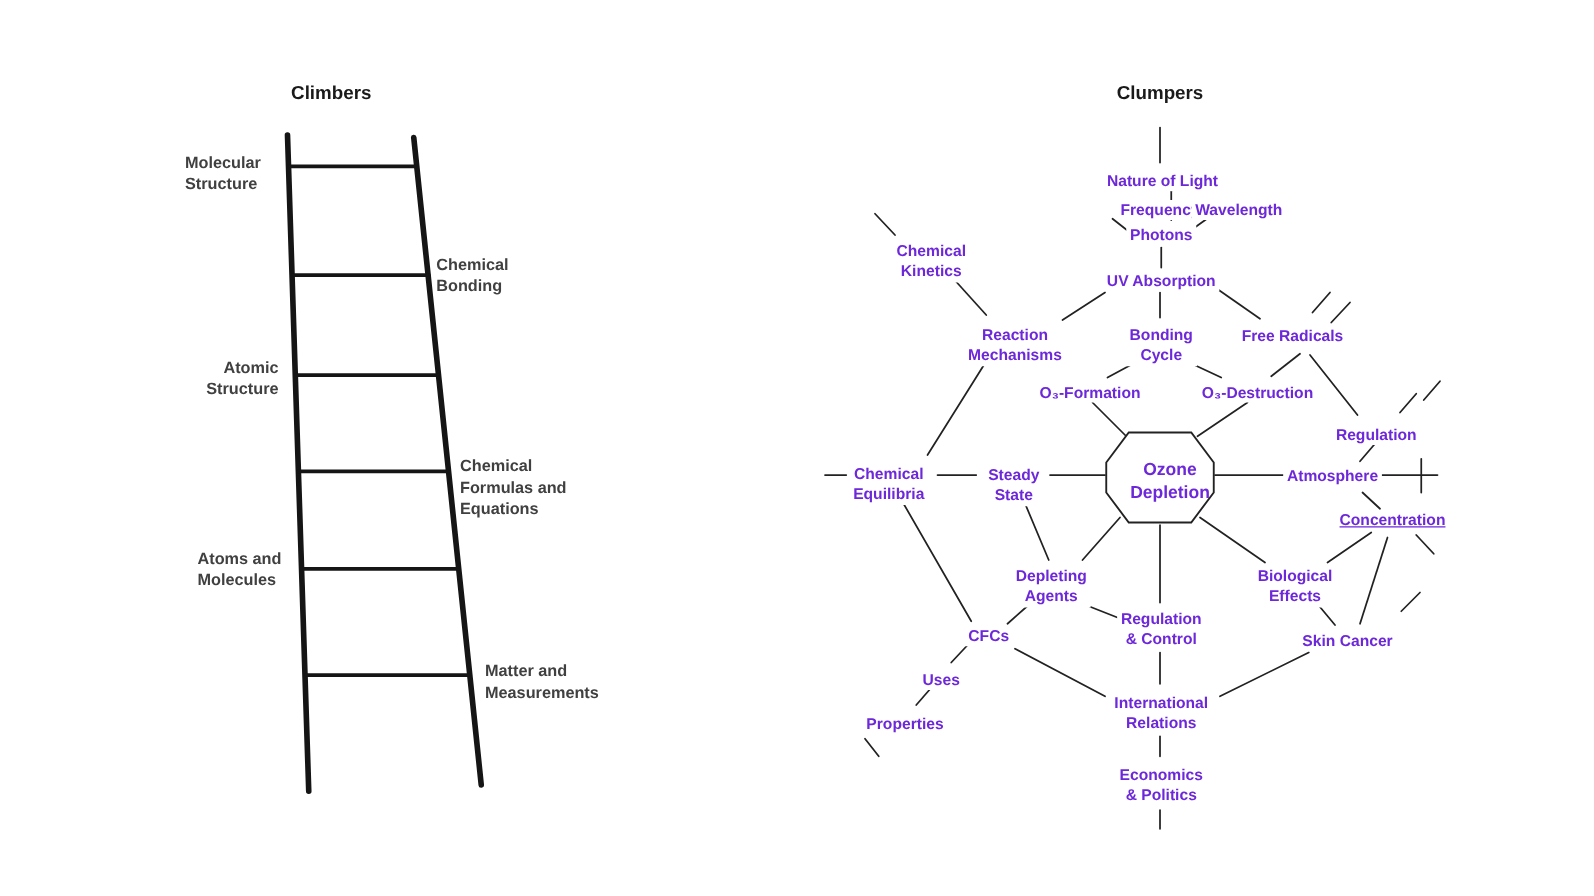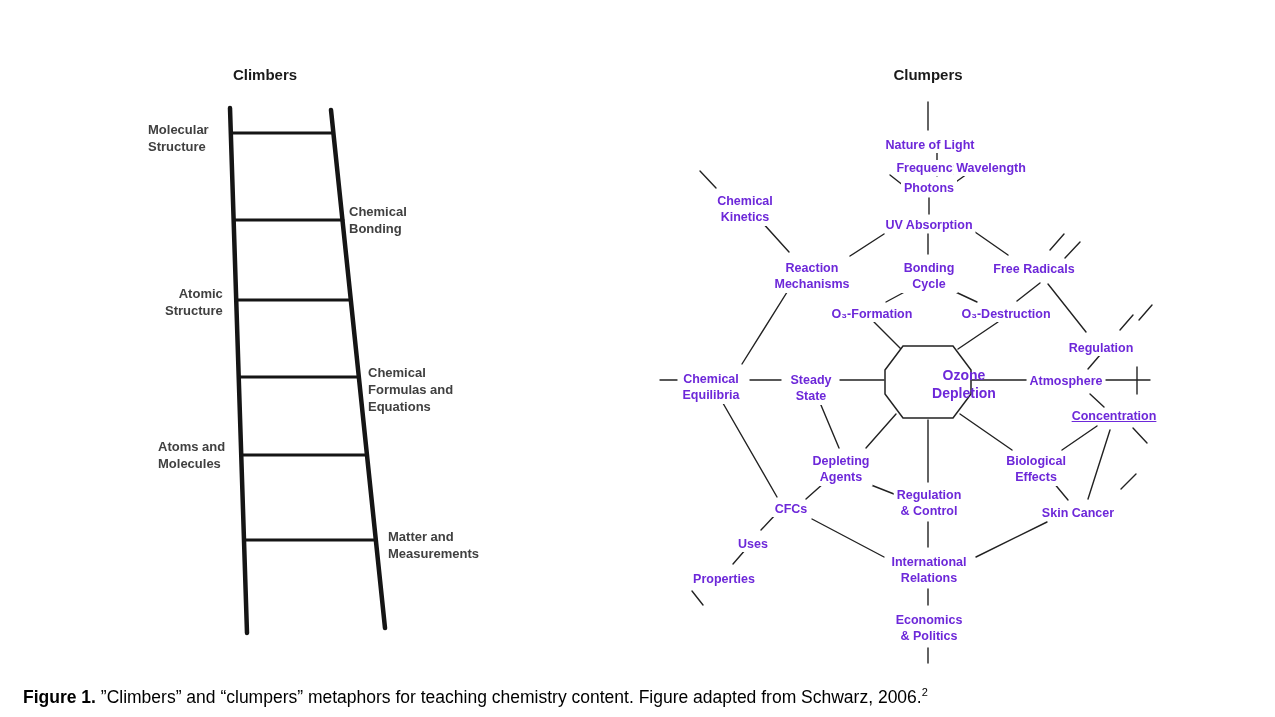--- a/index.html
+++ b/index.html
@@ -132,36 +132,33 @@
   <div class="node" style="left:929px;top:260px;">Bonding
 Cycle</div>
   <div class="node" style="left:1034px;top:261px;">Free Radicals</div>
   <div class="node" style="left:872px;top:306px;">O₃-Formation</div>
   <div class="node" style="left:1006px;top:306px;">O₃-Destruction</div>
   <div class="node" style="left:1101px;top:340px;">Regulation</div>
   <div class="node" style="left:711px;top:371px;">Chemical
 Equilibria</div>
   <div class="node" style="left:811px;top:372px;">Steady
 State</div>
-  <div class="node center-node" style="left:964px;top:366px;">Ozone
+  <div class="node center-node" style="left:936px;top:366px;">Ozone
 Depletion</div>
   <div class="node" style="left:1066px;top:373px;">Atmosphere</div>
   <div class="node" style="left:1114px;top:408px;text-decoration:underline;">Concentration</div>
   <div class="node" style="left:841px;top:453px;">Depleting
 Agents</div>
   <div class="node" style="left:1036px;top:453px;">Biological
 Effects</div>
   <div class="node" style="left:929px;top:487px;">Regulation
 &amp; Control</div>
   <div class="node" style="left:791px;top:501px;">CFCs</div>
   <div class="node" style="left:1078px;top:505px;">Skin Cancer</div>
   <div class="node" style="left:753px;top:536px;">Uses</div>
   <div class="node" style="left:929px;top:554px;">International
 Relations</div>
   <div class="node" style="left:724px;top:571px;">Properties</div>
   <div class="node" style="left:929px;top:612px;">Economics
 &amp; Politics</div>
 
-  <div class="caption">
-    <span class="cap-label">Figure 1.</span><span> ”Climbers” and “clumpers” metaphors for teaching chemistry content. Figure adapted from Schwarz, 2006.</span><sup>2</sup>
-  </div>
 
 </div>
 
 </body></html>

